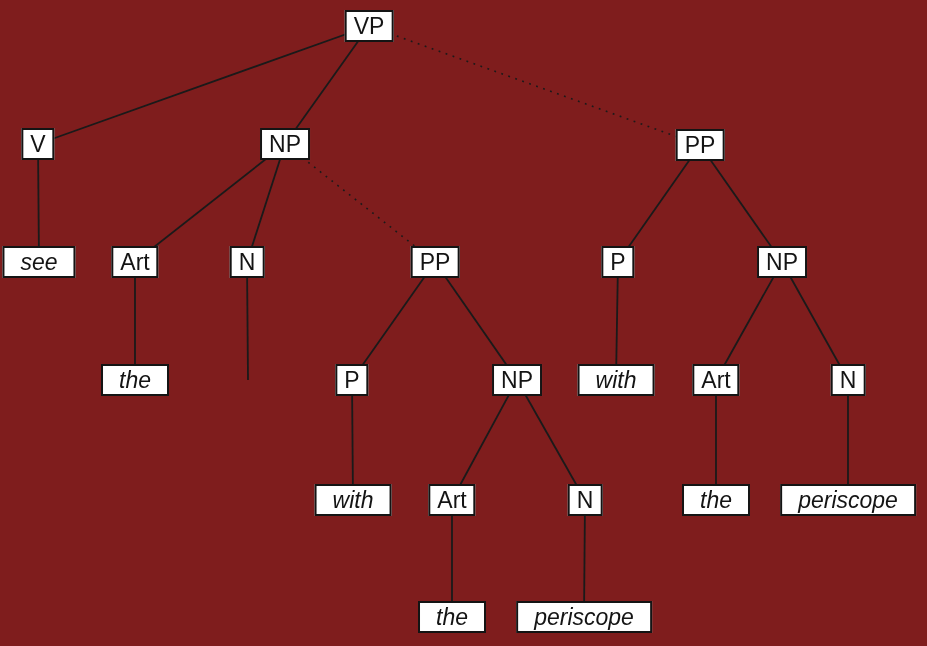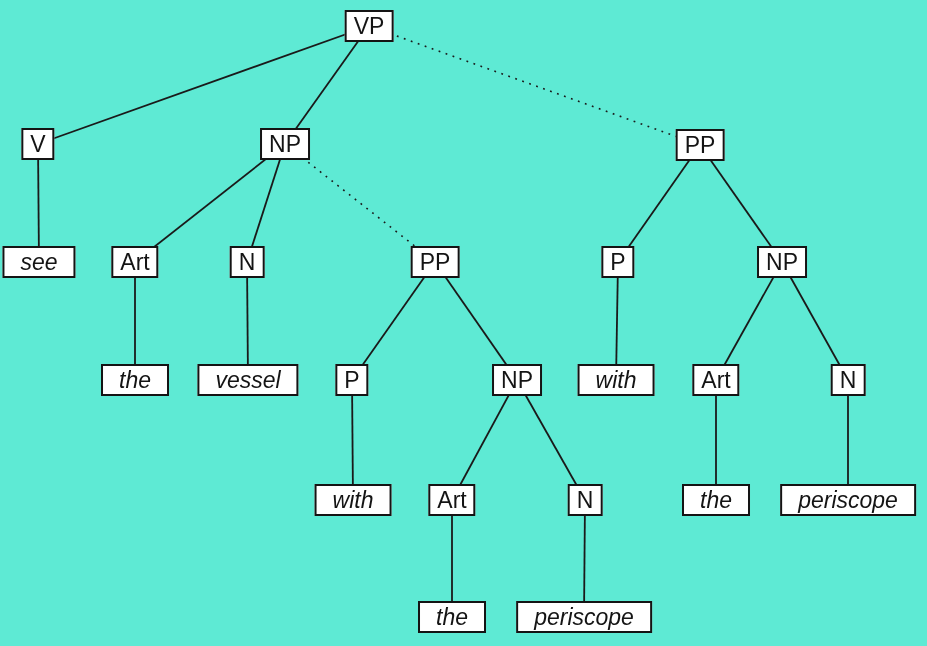--- a/index.html
+++ b/index.html
@@ -4,21 +4,21 @@
 <style>
   html, body {
     margin: 0;
     padding: 0;
     background: #ffffff;
   }
   .canvas {
     position: relative;
     width: 927px;
     height: 646px;
-    background: #5eead4;
+    background: #7f1d1d;
     font-family: "Liberation Sans", sans-serif;
     overflow: hidden;
   }
   svg.edge-layer {
     position: absolute;
     left: 0;
     top: 0;
     width: 927px;
     height: 646px;
   }
@@ -80,21 +80,20 @@
     <div class="node" style="left: 38px; top: 144px;">V</div>
     <div class="node" style="left: 285px; top: 144px;">NP</div>
     <div class="node" style="left: 700px; top: 145px;">PP</div>
     <div class="node word" style="left: 39px; top: 262px;">see</div>
     <div class="node" style="left: 135px; top: 262px;">Art</div>
     <div class="node" style="left: 247px; top: 262px;">N</div>
     <div class="node" style="left: 435px; top: 262px;">PP</div>
     <div class="node" style="left: 618px; top: 262px;">P</div>
     <div class="node" style="left: 782px; top: 262px;">NP</div>
     <div class="node word" style="left: 135px; top: 380px;">the</div>
-    <div class="node word" style="left: 248px; top: 380px;">vessel</div>
     <div class="node" style="left: 352px; top: 380px;">P</div>
     <div class="node" style="left: 517px; top: 380px;">NP</div>
     <div class="node word" style="left: 616px; top: 380px;">with</div>
     <div class="node" style="left: 716px; top: 380px;">Art</div>
     <div class="node" style="left: 848px; top: 380px;">N</div>
     <div class="node word" style="left: 353px; top: 500px;">with</div>
     <div class="node" style="left: 452px; top: 500px;">Art</div>
     <div class="node" style="left: 585px; top: 500px;">N</div>
     <div class="node word" style="left: 716px; top: 500px;">the</div>
     <div class="node word" style="left: 848px; top: 500px;">periscope</div>

